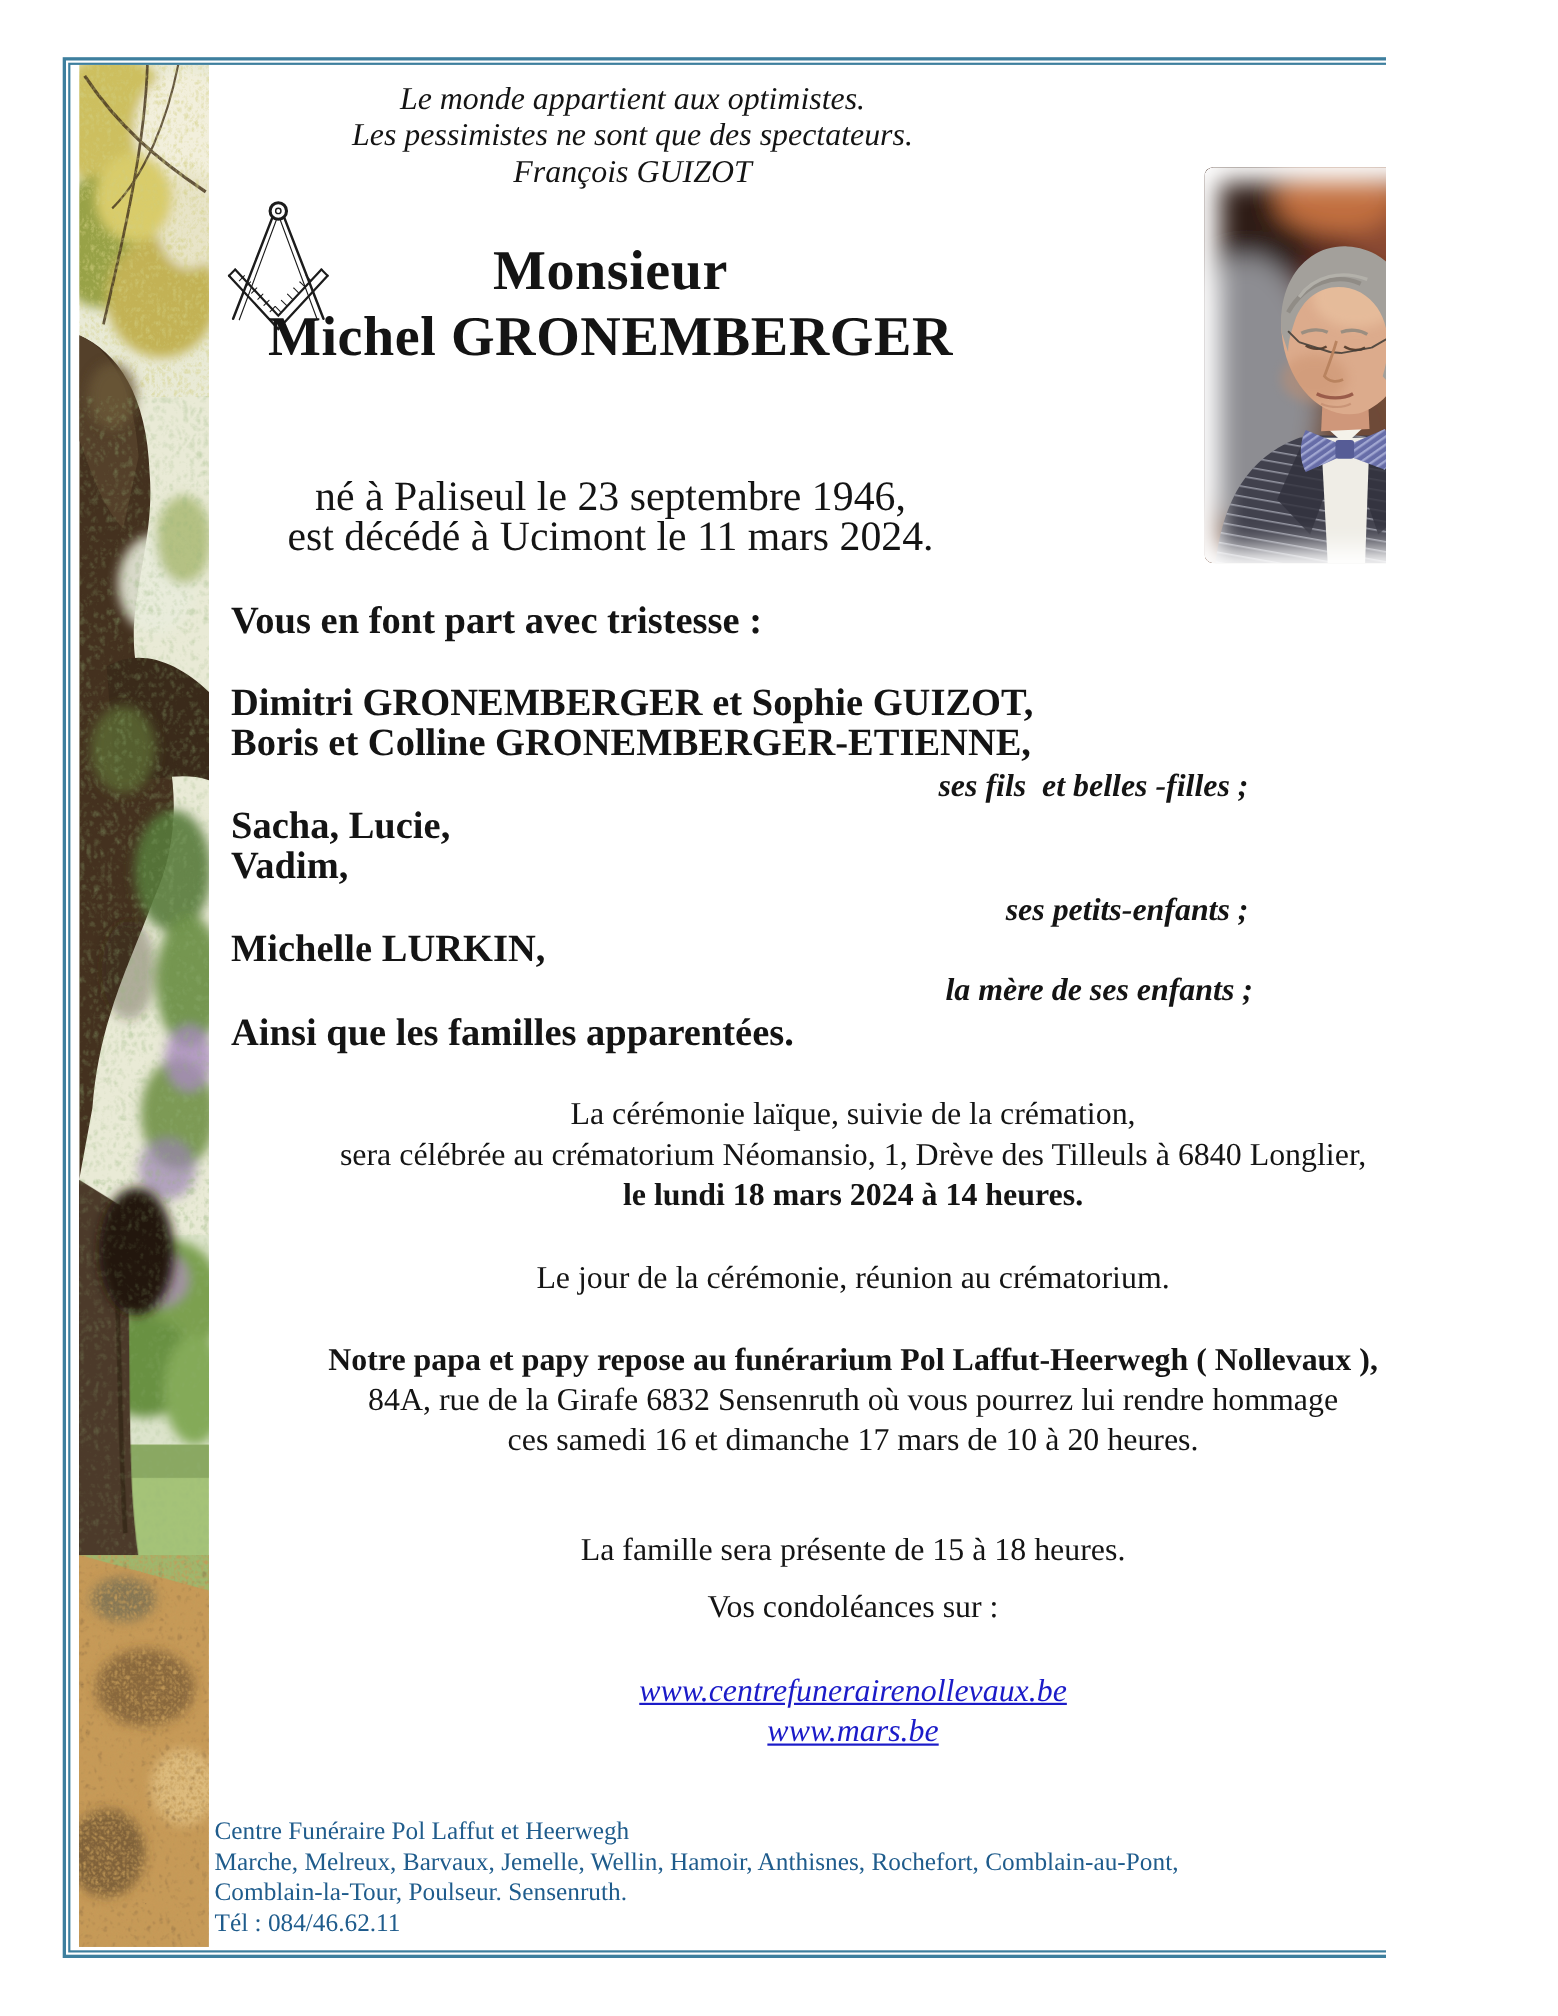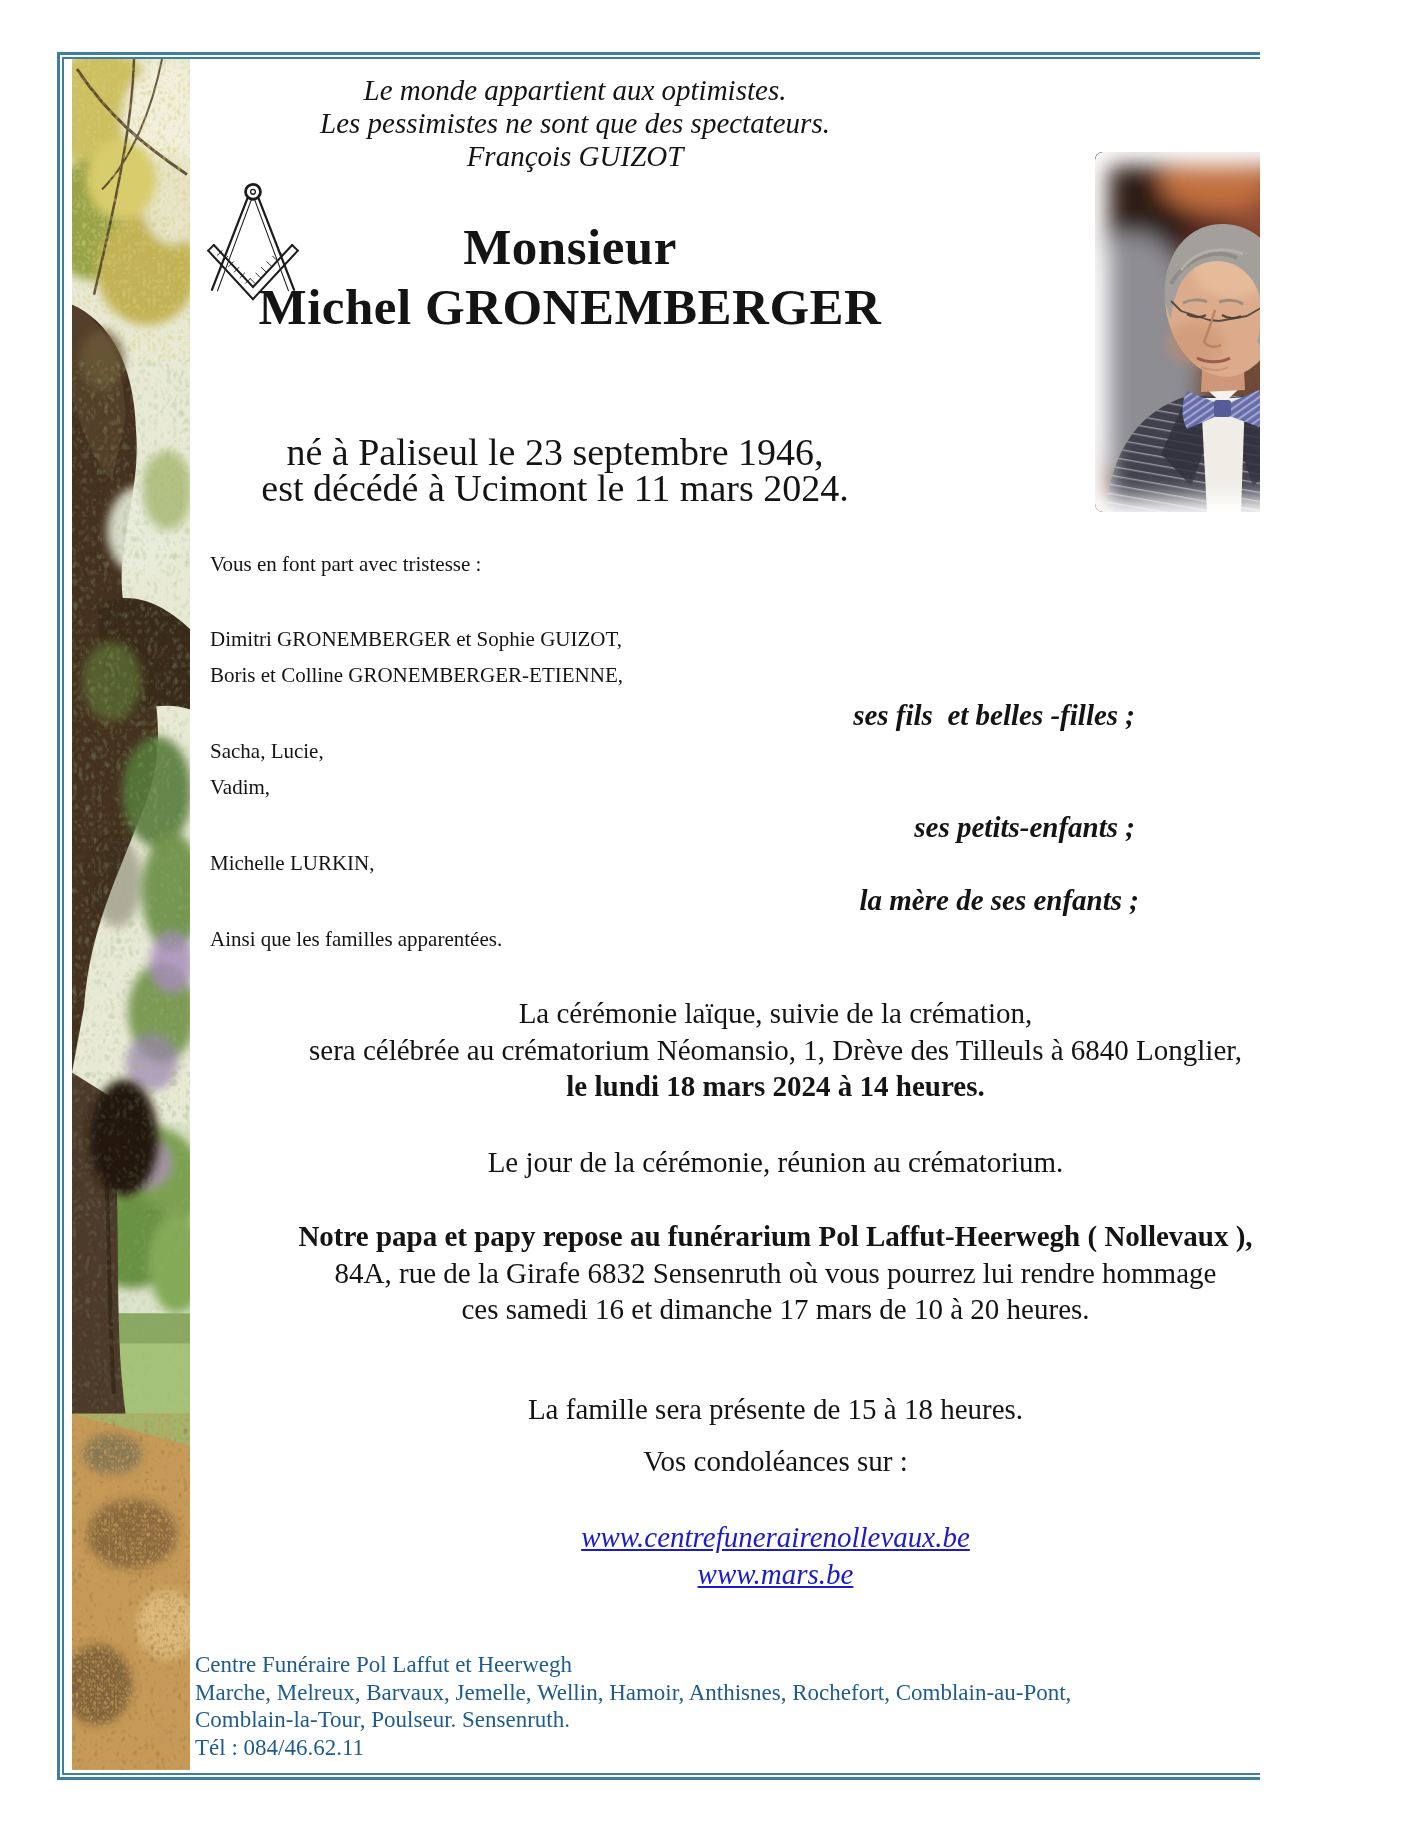--- a/index.html
+++ b/index.html
@@ -12,24 +12,24 @@
   .strip svg{display:block;width:100%;height:100%;}
   .photo{position:absolute;left:1035px;top:97px;width:240px;height:360px;border-radius:8px;overflow:hidden;}
   .photo svg{display:block;width:100%;height:100%;}
   .photo .feather{position:absolute;inset:0;border-radius:8px;
         box-shadow:inset 0 0 22px 14px #ffffff;pointer-events:none;}
   .masonic{position:absolute;left:137px;top:120px;width:112px;height:140px;}
   .masonic svg{display:block;width:100%;height:100%;}
   .blk{position:absolute;}
   .quote{left:100px;top:19px;width:830px;text-align:center;
          font-style:italic;font-size:29px;line-height:33px;}
-  .title-blk{left:150px;top:162px;width:720px;text-align:center;
+  .title-blk{left:135px;top:162px;width:720px;text-align:center;
          font-weight:bold;font-size:51px;line-height:60px;letter-spacing:.5px;}
   .dates{left:135px;top:379px;width:720px;text-align:center;font-size:38px;line-height:36px;}
-  .body-l{left:150px;font-size:21px;line-height:36px;text-align:left;}
+  .body-l{left:150px;font-size:35px;line-height:36px;text-align:left;font-weight:bold;}
   .role{right:218px;font-size:29px;line-height:36px;text-align:right;
         font-weight:bold;font-style:italic;white-space:pre-wrap;}
   .cntr{left:135px;width:1161px;text-align:center;font-size:29px;line-height:36.5px;}
   .bold{font-weight:bold;}
   .links-blk{left:135px;width:1161px;text-align:center;font-size:29px;line-height:37px;}
   .links-blk a{color:#1b1bc8;font-style:italic;text-decoration:underline;cursor:pointer;}
   .footer-blk{left:135px;width:1161px;text-align:left;font-size:23px;line-height:27.5px;color:#1f5c8c;}
 </style>
 </head>
 <body>

